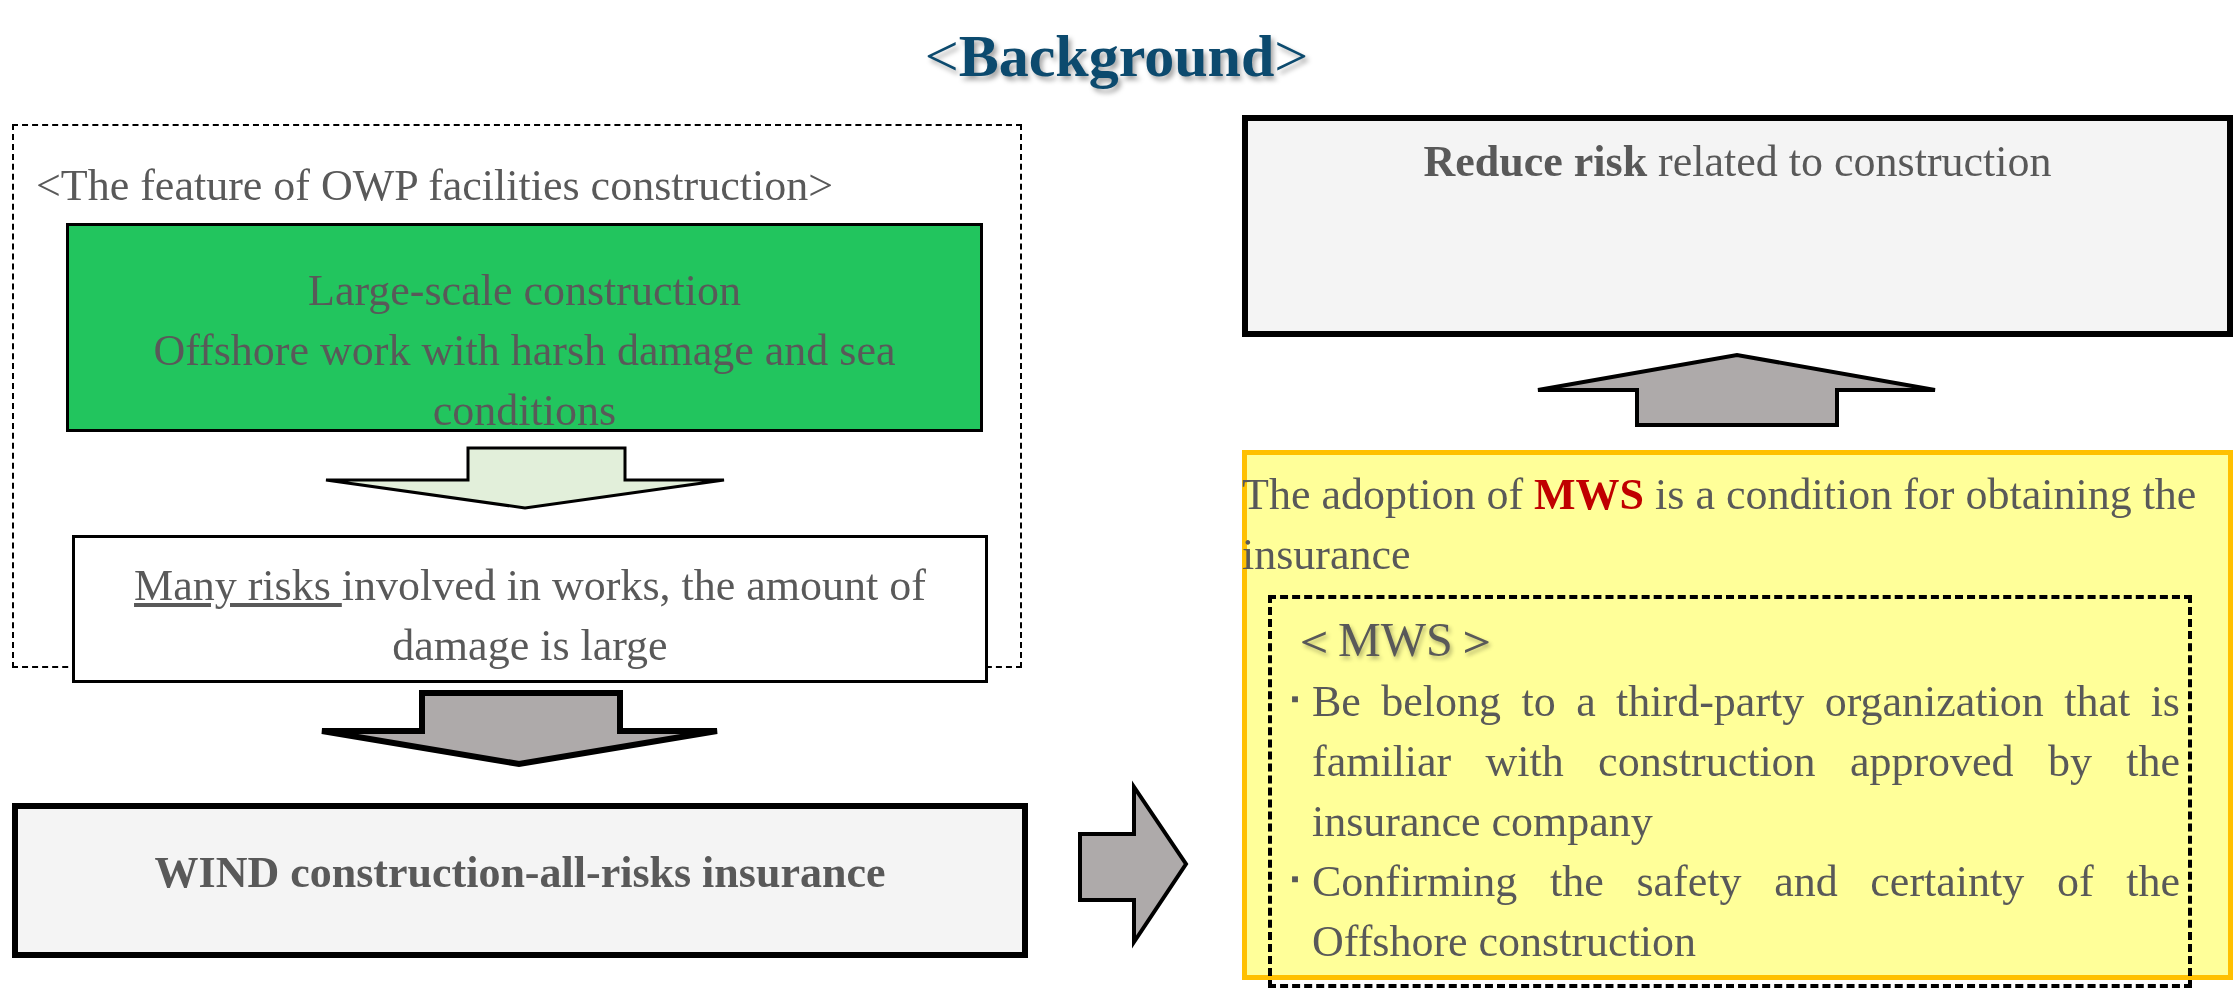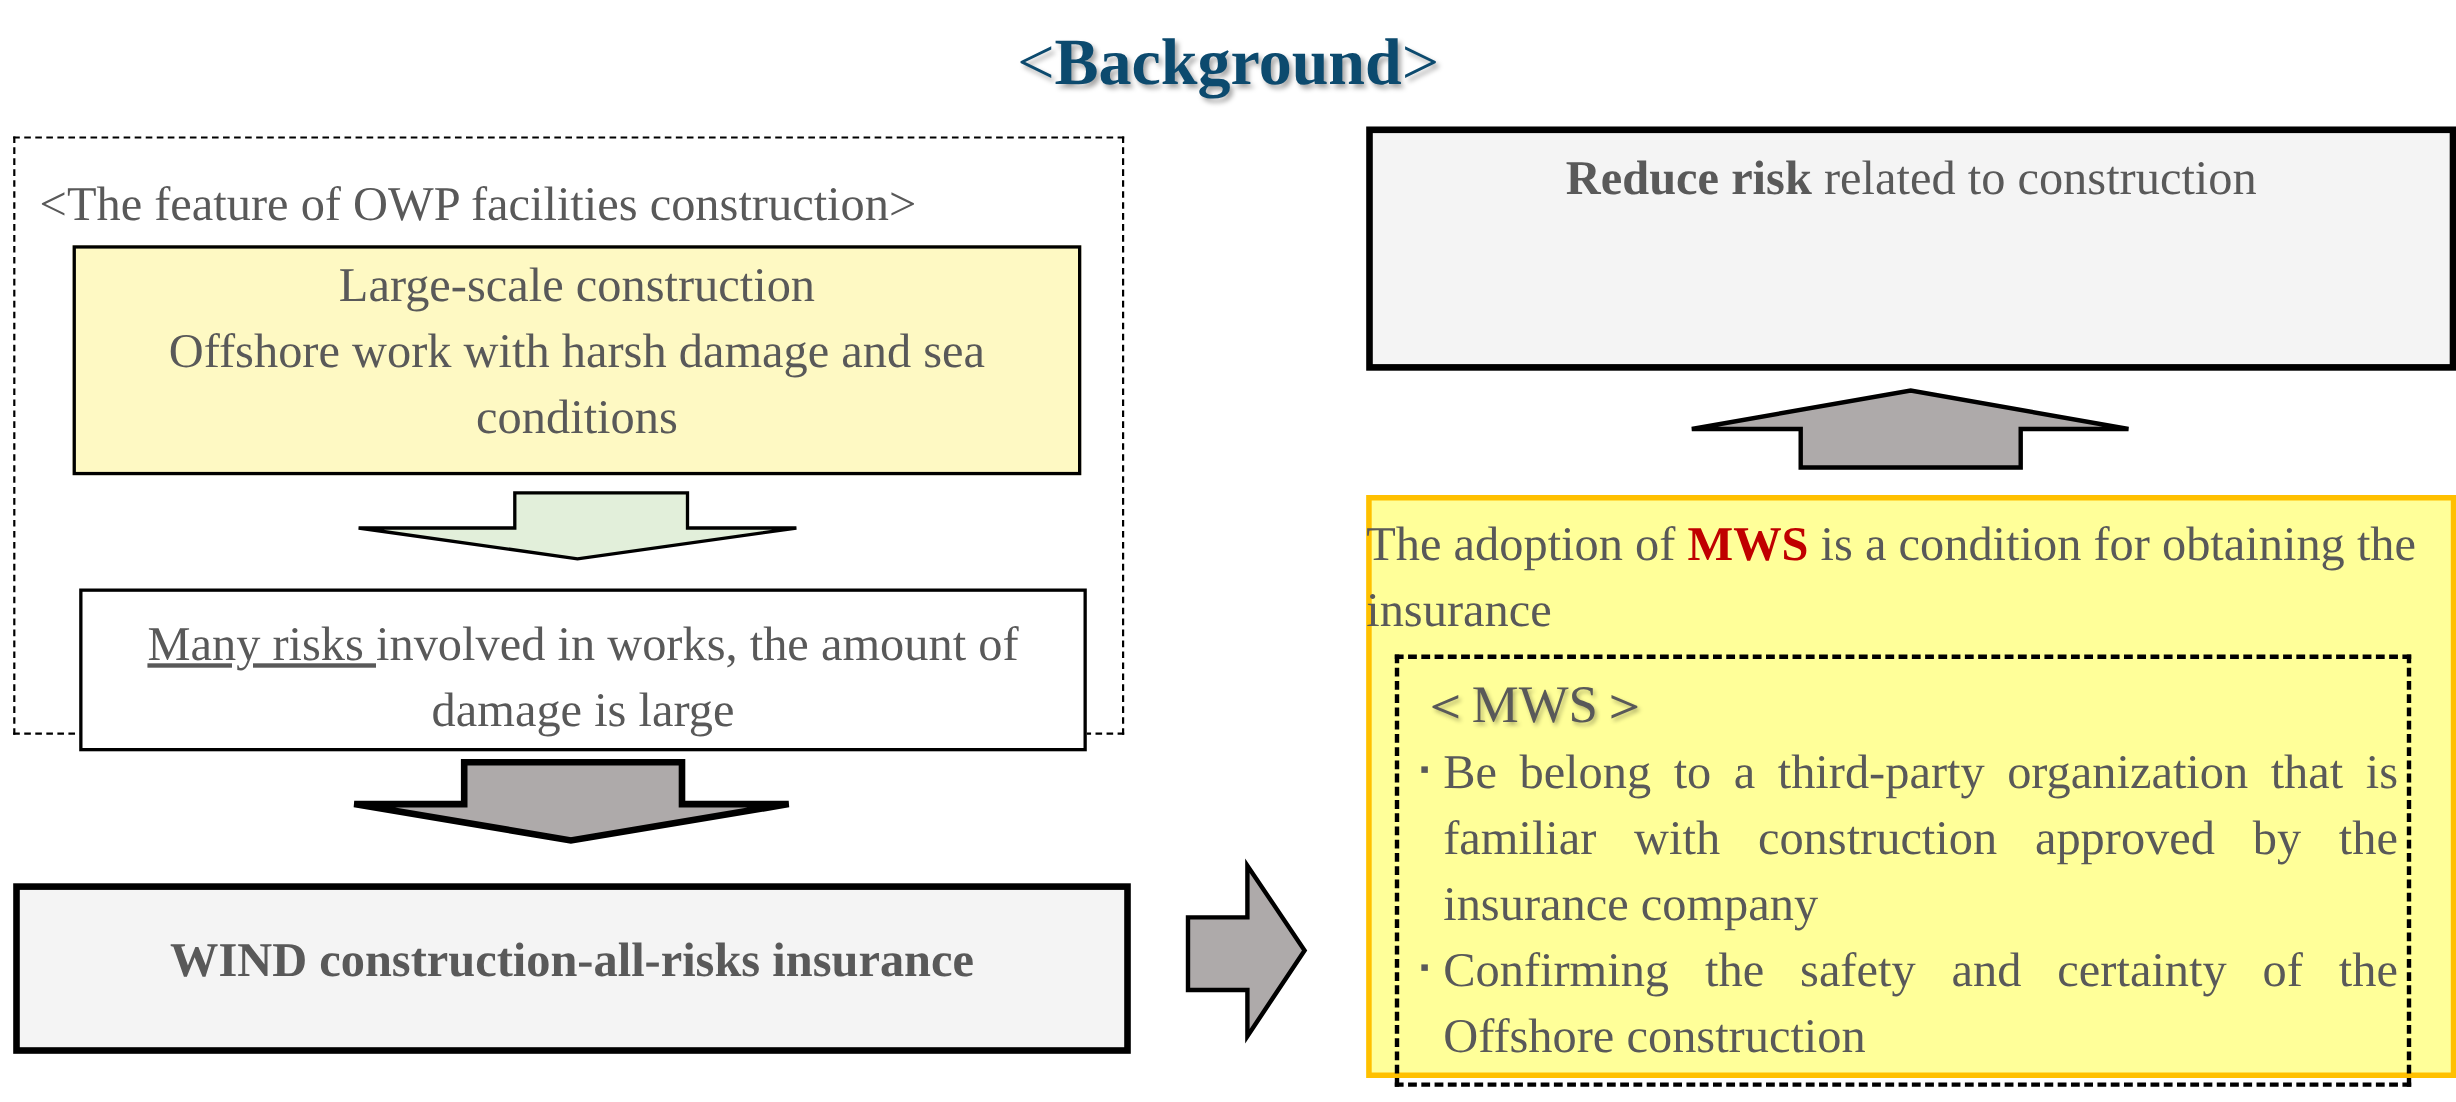--- a/index.html
+++ b/index.html
@@ -4,22 +4,22 @@
 <style>
   html, body { margin:0; padding:0; background:#ffffff; }
   body { width:2233px; height:1002px; position:relative; overflow:hidden;
          font-family:"Liberation Serif", "DejaVu Serif", serif; color:#595959; }
   .abs { position:absolute; box-sizing:border-box; }
   .title { left:0; width:2233px; top:22px; text-align:center; font-size:60px; font-weight:bold;
            color:#0c4a6e; text-shadow:3px 4px 5px rgba(0,0,0,0.35); letter-spacing:0px; }
   .title .br { font-weight:normal; }
   .dashed-left { left:12px; top:124px; width:1010px; height:544px; border:2px dashed #000; }
   .feature-label { left:36px; top:160px; font-size:44px; white-space:nowrap; }
-  .box1 { left:66px; top:223px; width:917px; height:209px; border:3px solid #000; background:#fef9c3;
-          text-align:center; font-size:44px; line-height:60px; padding-top:4px; }
+  .box1 { left:66px; top:223px; width:917px; height:209px; border:3px solid #000; background:#22c55e;
+          text-align:center; font-size:44px; line-height:60px; padding-top:35px; }
   .risks-box { left:72px; top:535px; width:916px; height:148px; border:3px solid #000; background:#fff;
                text-align:center; font-size:44px; line-height:60px; padding-top:18px; }
   .risks-box .u { text-decoration:underline;text-align:center; }
   .wind-box { left:12px; top:803px; width:1016px; height:155px; border:6px solid #000; background:#f4f4f4;
               text-align:center; font-size:44px; line-height:60px; padding-top:34px; }
   .wind-box b { font-weight:bold; }
   .reduce-box { left:1242px; top:115px; width:991px; height:222px; border:6px solid #000; background:#f4f4f4;
                 text-align:center; font-size:44px; line-height:82px; padding-top:0px; }
   .yellow-box { left:1242px; top:450px; width:991px; height:530px; border:5px solid #ffc000; background:#ffff99; }
   .adopt { left:1242px; top:465px; width:991px; font-size:44px; line-height:60px; }

